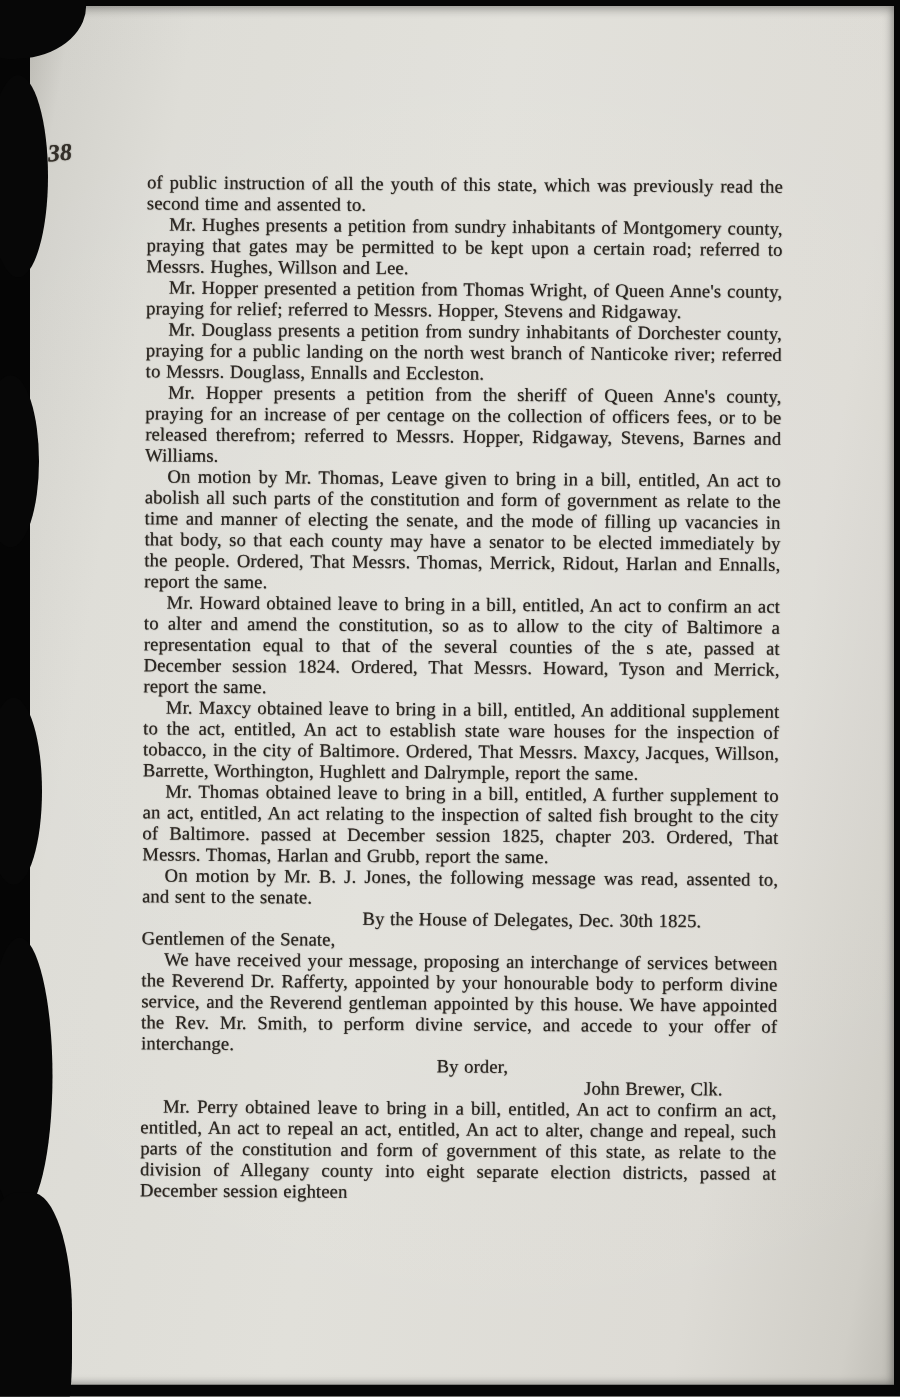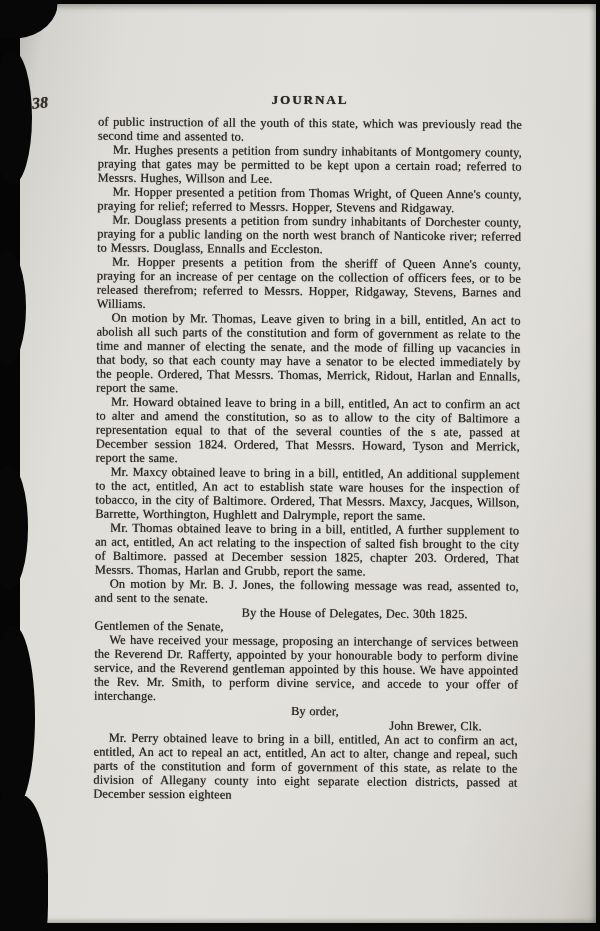--- a/index.html
+++ b/index.html
@@ -52,21 +52,20 @@
   .text p.center   { text-indent: 0; text-align: center; padding-left: 18px; }
   .text p.right    { text-indent: 0; text-align: right; padding-right: 36px; }
 </style>
 </head>
 <body>
 
 <div class="scan">
 
   <div class="paper">
     <span class="pagenum">38</span>
-    <div class="title">JOURNAL</div>
 
     <div class="text">
       <p class="no-indent">of public instruction of all the youth of this state, which was previously read the second time and assented to.</p>
       <p>Mr. Hughes presents a petition from sundry inhabitants of Montgomery county, praying that gates may be permitted to be kept upon a certain road; referred to Messrs. Hughes, Willson and Lee.</p>
       <p>Mr. Hopper presented a petition from Thomas Wright, of Queen Anne's county, praying for relief; referred to Messrs. Hopper, Stevens and Ridgaway.</p>
       <p>Mr. Douglass presents a petition from sundry inhabitants of Dorchester county, praying for a public landing on the north west branch of Nanticoke river; referred to Messrs. Douglass, Ennalls and Eccleston.</p>
       <p>Mr. Hopper presents a petition from the sheriff of Queen Anne's county, praying for an increase of per centage on the collection of officers fees, or to be released therefrom; referred to Messrs. Hopper, Ridgaway, Stevens, Barnes and Williams.</p>
       <p>On motion by Mr. Thomas, Leave given to bring in a bill, entitled, An act to abolish all such parts of the constitution and form of government as relate to the time and manner of electing the senate, and the mode of filling up vacancies in that body, so that each county may have a senator to be elected immediately by the people.  Ordered, That Messrs. Thomas, Merrick, Ridout, Harlan and Ennalls, report the same.</p>
       <p>Mr. Howard obtained leave to bring in a bill, entitled, An act to confirm an act to alter and amend the constitution, so as to allow to the city of Baltimore a representation equal to that of the several counties of the s ate, passed at December session 1824.  Ordered, That Messrs. Howard, Tyson and Merrick, report the same.</p>
       <p>Mr. Maxcy obtained leave to bring in a bill, entitled, An additional supplement to the act, entitled, An act to establish state ware houses for the inspection of tobacco, in the city of Baltimore.  Ordered, That Messrs. Maxcy, Jacques, Willson, Barrette, Worthington, Hughlett and Dalrymple, report the same.</p>

